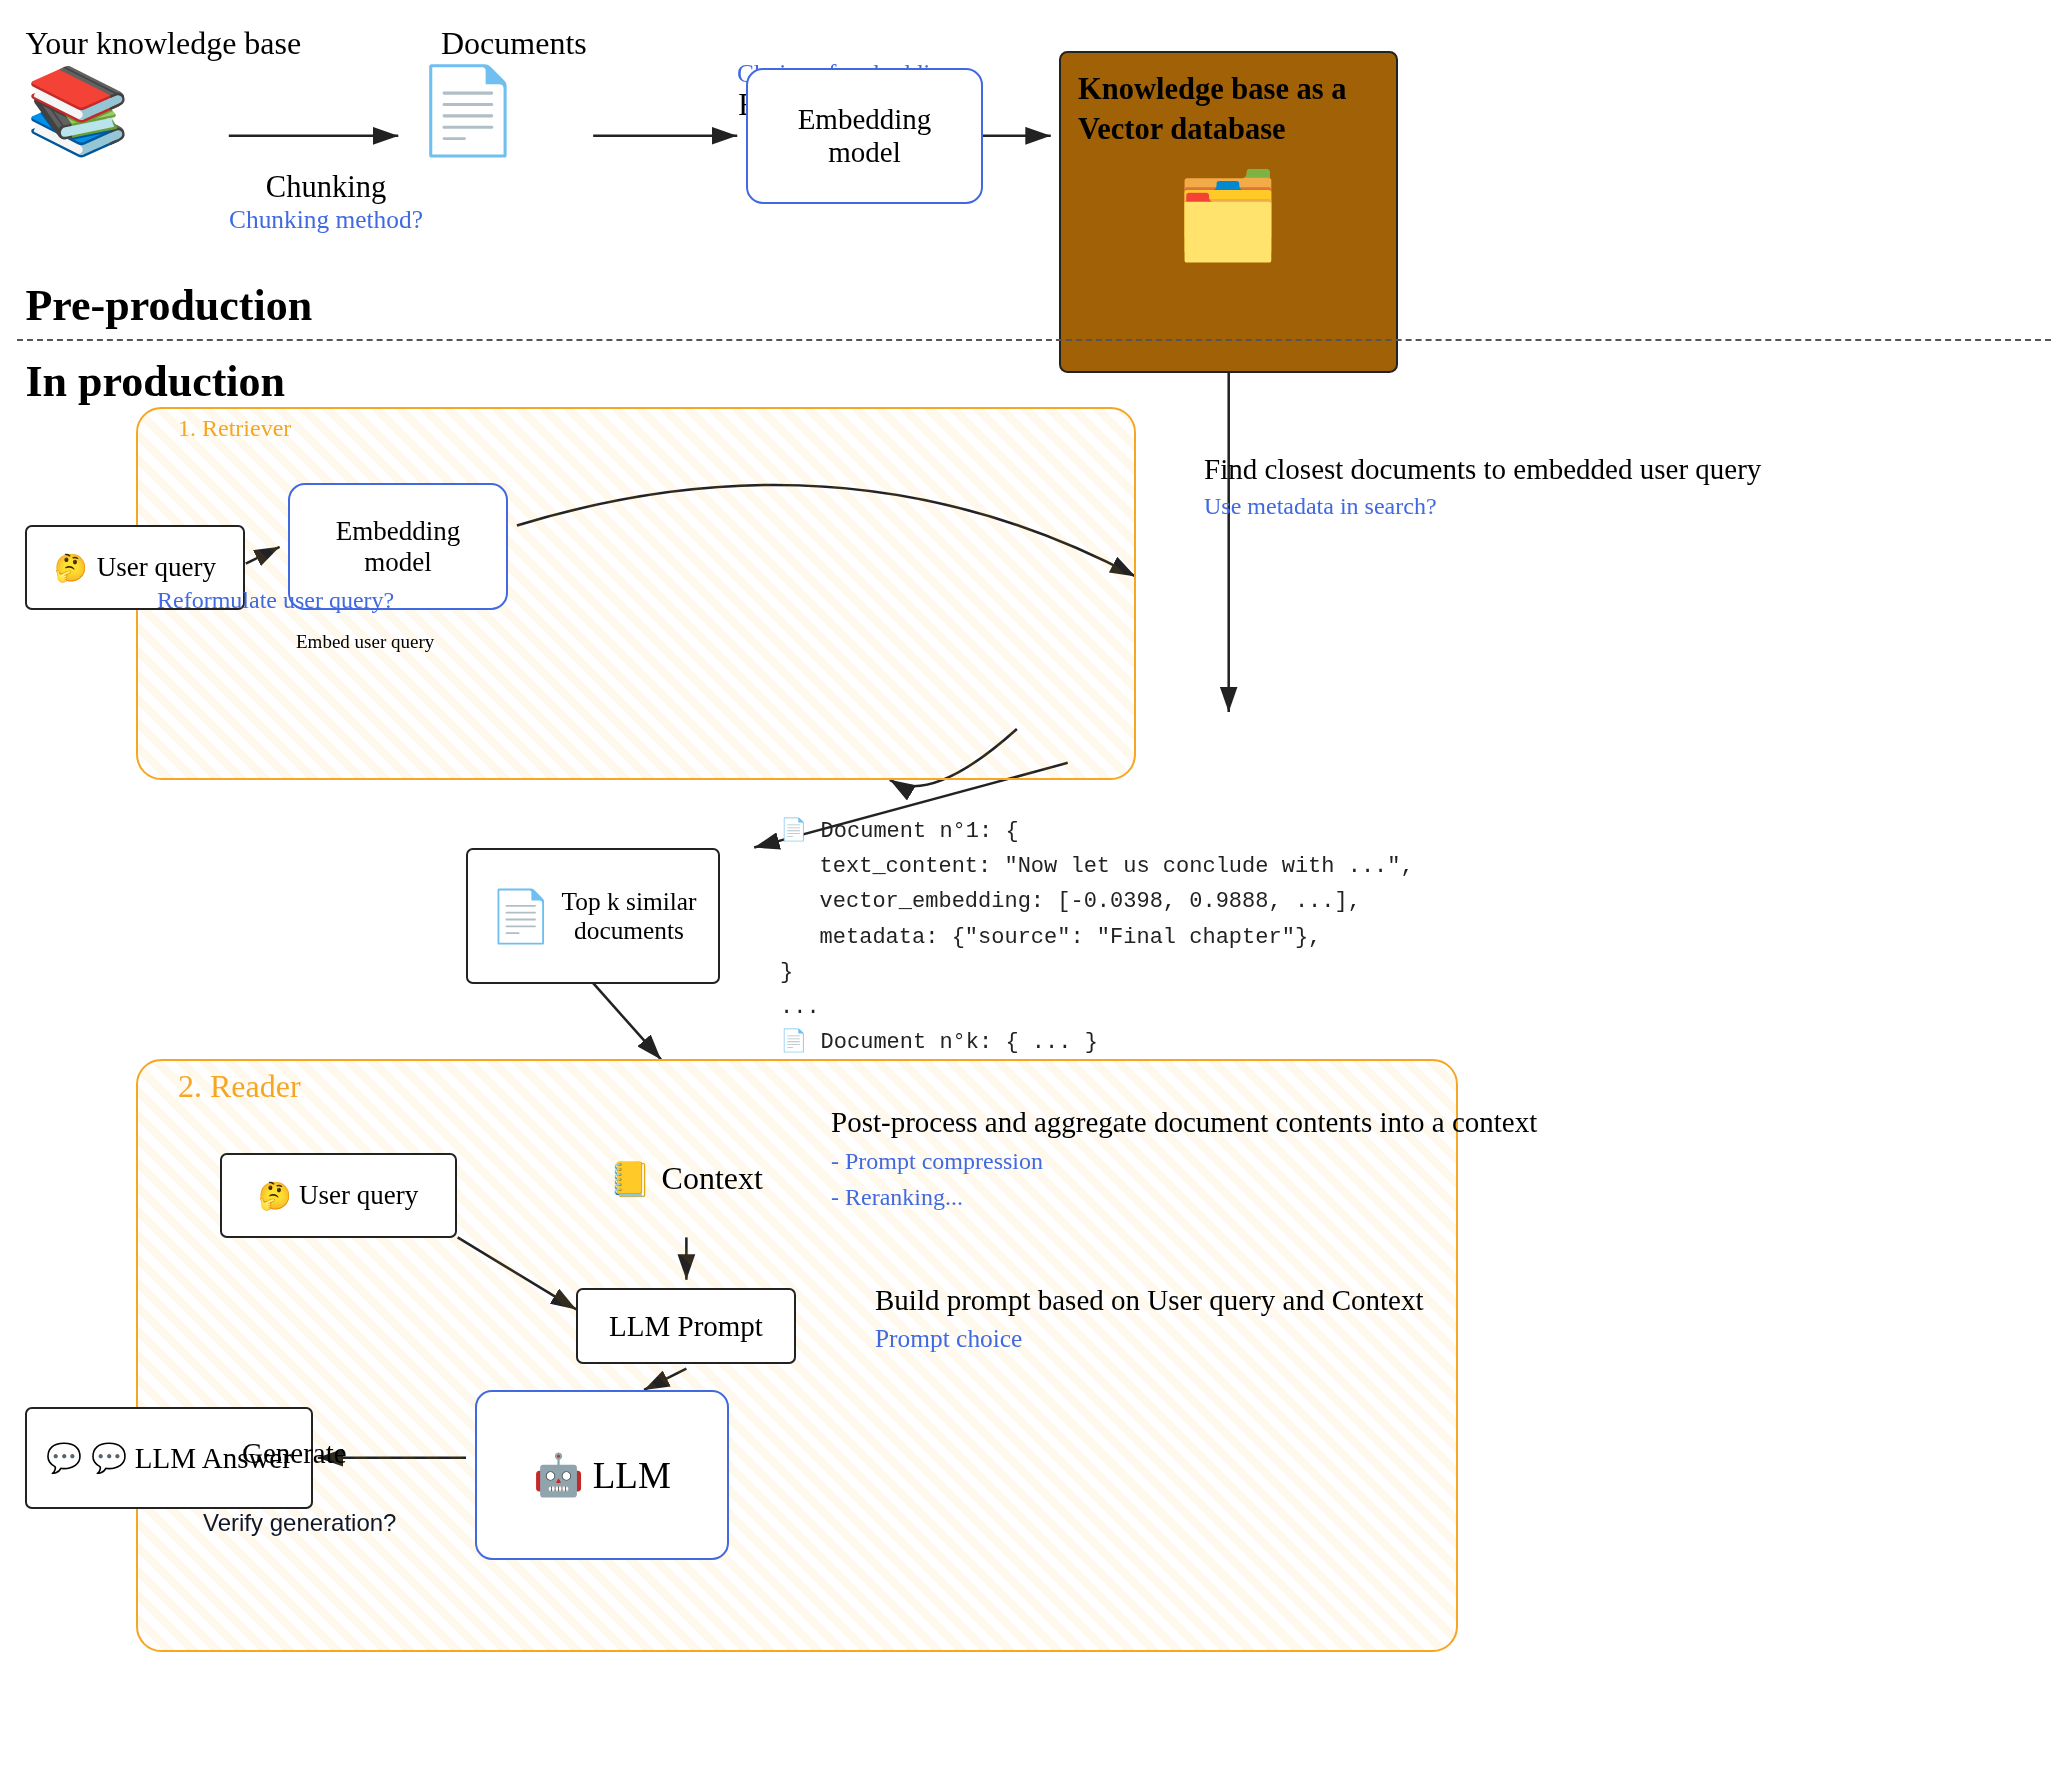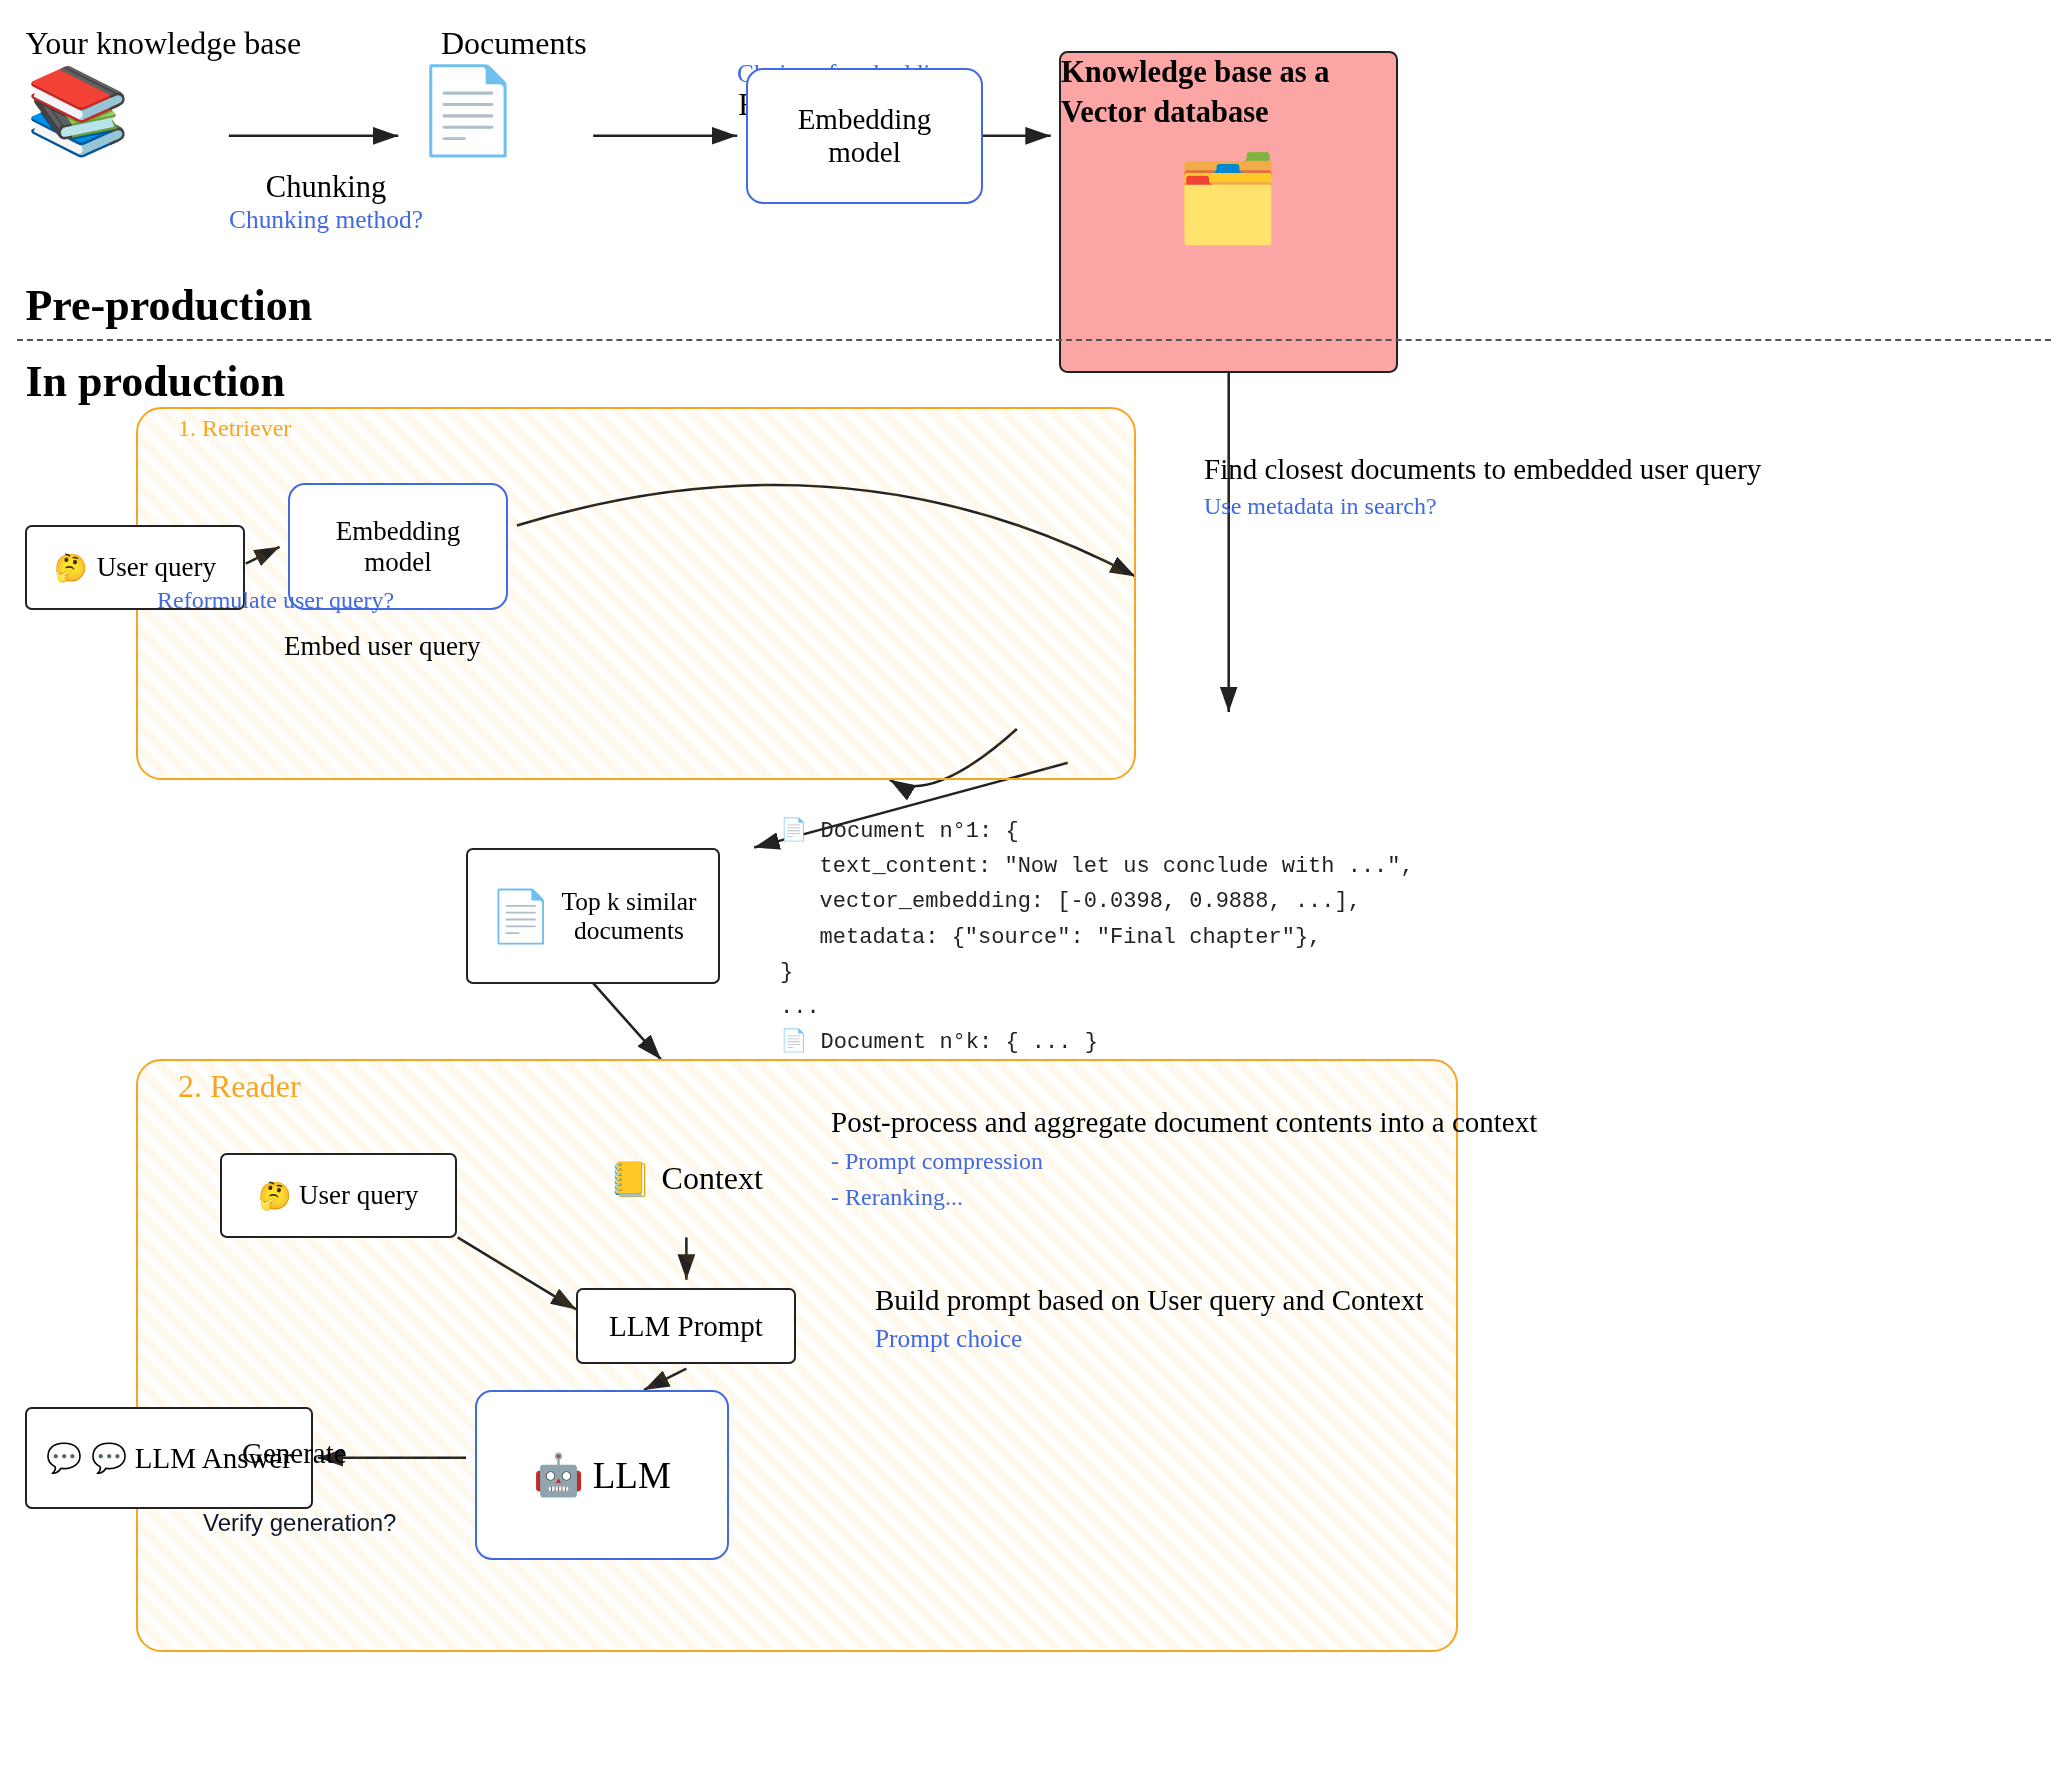--- a/index.html
+++ b/index.html
@@ -133,21 +133,22 @@
 
     
     .kb-vector-box {
       position: absolute;
       top: 51px;
       left: 1059px;
       width: 339px;
       height: 322px;
       border: 2.5px solid #222;
       border-radius: 8.5px;
-      background: #fca5a5;
+      background: #a16207;
+      padding: 17px;
     }
     .kb-vector-title {
       font-size: 30.5px;
       font-family: 'Comic Sans MS', cursive;
       font-weight: bold;
       text-align: left;
       line-height: 1.3;
     }
 
     
@@ -222,22 +223,22 @@
       color: #4169e1;
       font-family: 'Comic Sans MS', cursive;
       text-align: center;
       line-height: 1.3;
     }
 
     
     .embed-user-label {
       position: absolute;
       top: 631px;
-      left: 284px;
-      font-size: 27px;
+      left: 296px;
+      font-size: 19px;
       font-family: 'Comic Sans MS', cursive;
     }
 
     
     .find-closest-label {
       position: absolute;
       top: 449px;
       left: 1204px;
       font-size: 29px;
       font-family: 'Comic Sans MS', cursive;

